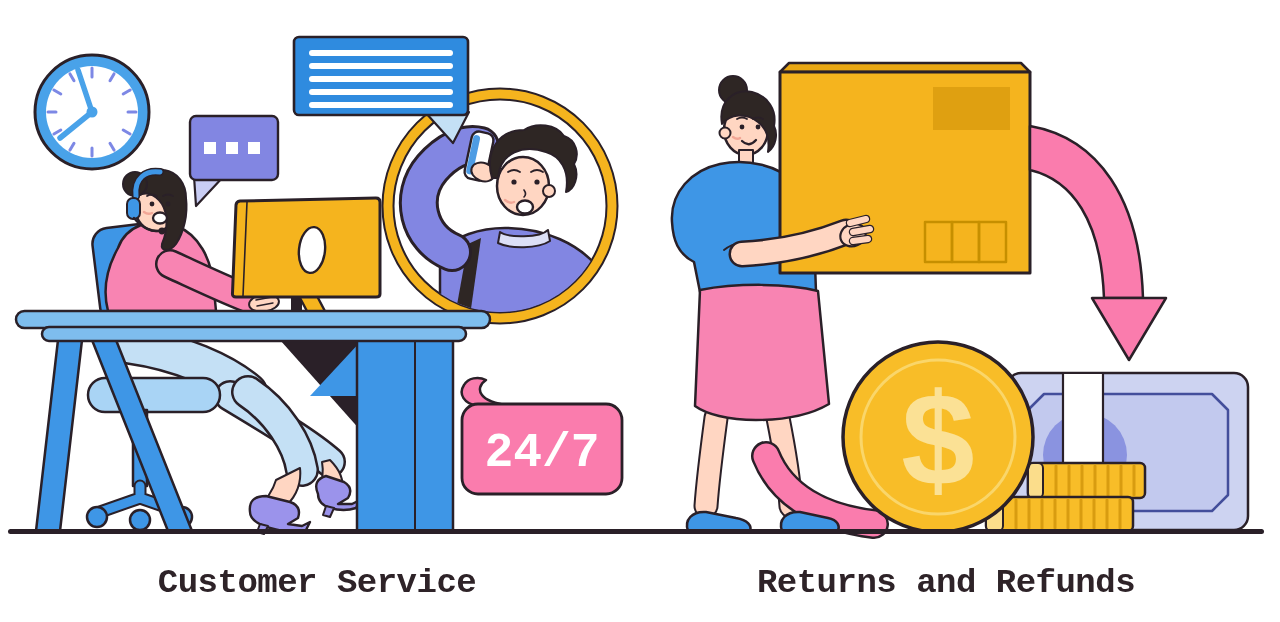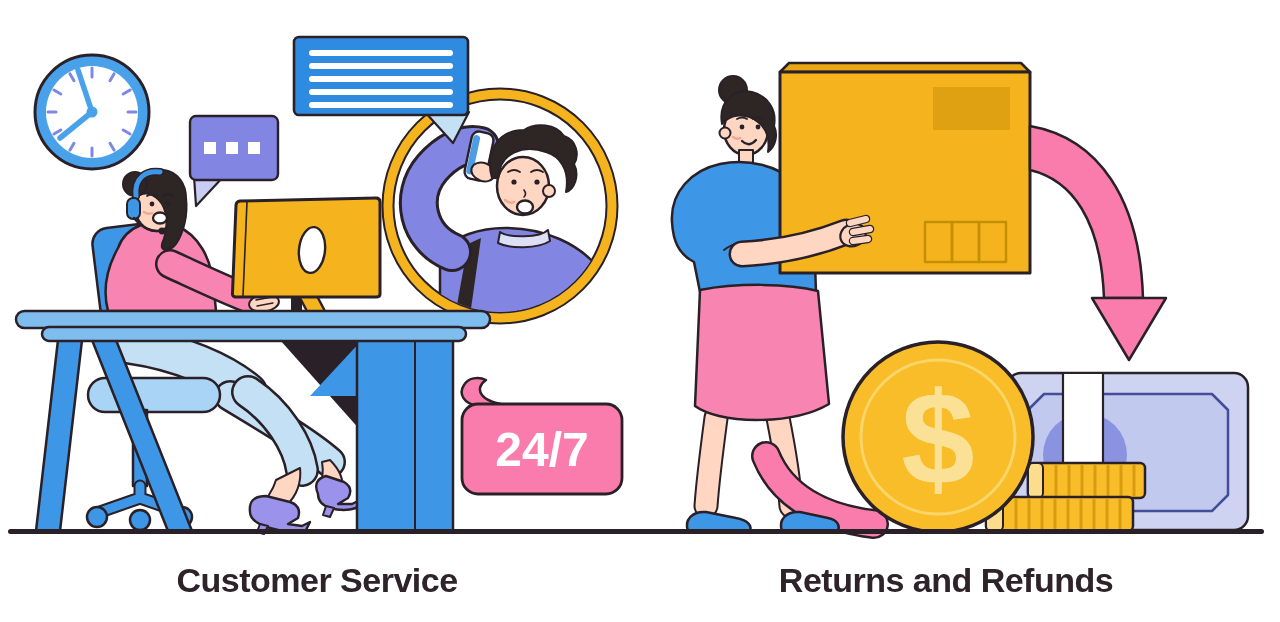--- a/index.html
+++ b/index.html
@@ -1,17 +1,17 @@
 <!DOCTYPE html>
 <html style="--blue: #3E96E6; --light-blue: #7EBDEE; --pale-blue: #C4E0F5; --sky-blue: #A9D4F5; --bright-blue: #2F8BDF; --periwinkle: #8286E2; --lavender: #C9CDF4; --pale-lavender: #DCDFF6; --pink: #F884B2; --hot-pink: #FA7CAD; --blush: #F2A696; --yellow: #F5B41E; --dark-yellow: #E9A714; --mustard: #DFA011; --gold: #F8BD28; --pale-gold: #FBDD8B; --cream: #FBE195; --coin-ring: #FAD66A; --coin-stripe: #D89C10; --crate-slot: #C68F00; --skin: #FFD6C2; --hair: #2E2624; --heel: #9B93EB; --note: #CDD3F1; --note-inner: #C2C9EE; --note-accent: #8A93E0; --note-stroke: #434E9B; --tick: #7D88E5; --hand-blue: #49A2E9; --outline: #2A2028; --text: #2E2328;"><head>
 <meta charset="utf-8">
 <style>
   html,body{margin:0;padding:0;background:#ffffff;}
   .stage{position:relative;width:1280px;height:622px;background:#fff;overflow:hidden;
-         font-family:Liberation Sans, sans-serif;}
+         font-family:Liberation Mono, monospace;}
   svg{display:block;}
   path,rect,circle,ellipse,polygon,line{stroke-linejoin:round;stroke-linecap:round;}
   .ol{stroke:var(--outline);}
   .f-blue{fill:var(--blue);} .f-lblue{fill:var(--light-blue);} .f-pblue{fill:var(--pale-blue);}
   .f-sblue{fill:var(--sky-blue);} .f-bblue{fill:var(--bright-blue);} .f-peri{fill:var(--periwinkle);}
   .f-lav{fill:var(--lavender);} .f-plav{fill:var(--pale-lavender);} .f-pink{fill:var(--pink);}
   .f-hpink{fill:var(--hot-pink);} .f-yellow{fill:var(--yellow);} .f-dyellow{fill:var(--dark-yellow);}
   .f-mustard{fill:var(--mustard);} .f-gold{fill:var(--gold);} .f-pgold{fill:var(--pale-gold);} .f-skin{fill:var(--skin);} .f-hair{fill:var(--hair);}
   .f-white{fill:#ffffff;} .f-dark{fill:var(--outline);} .f-heel{fill:var(--heel);}
   .f-note{fill:var(--note);} .f-notein{fill:var(--note-inner);} .f-noteacc{fill:var(--note-accent);}

